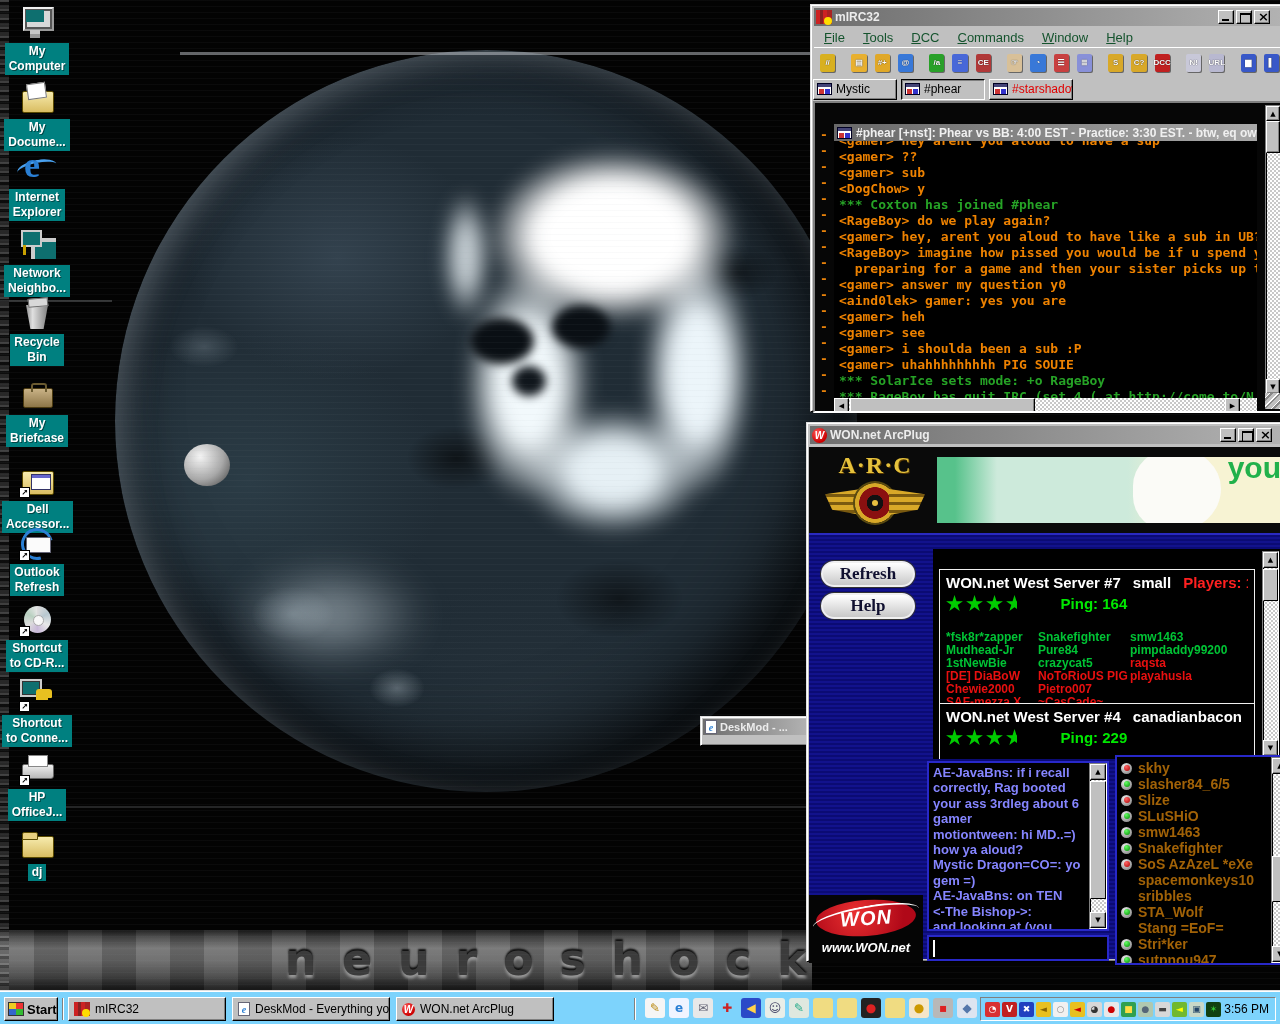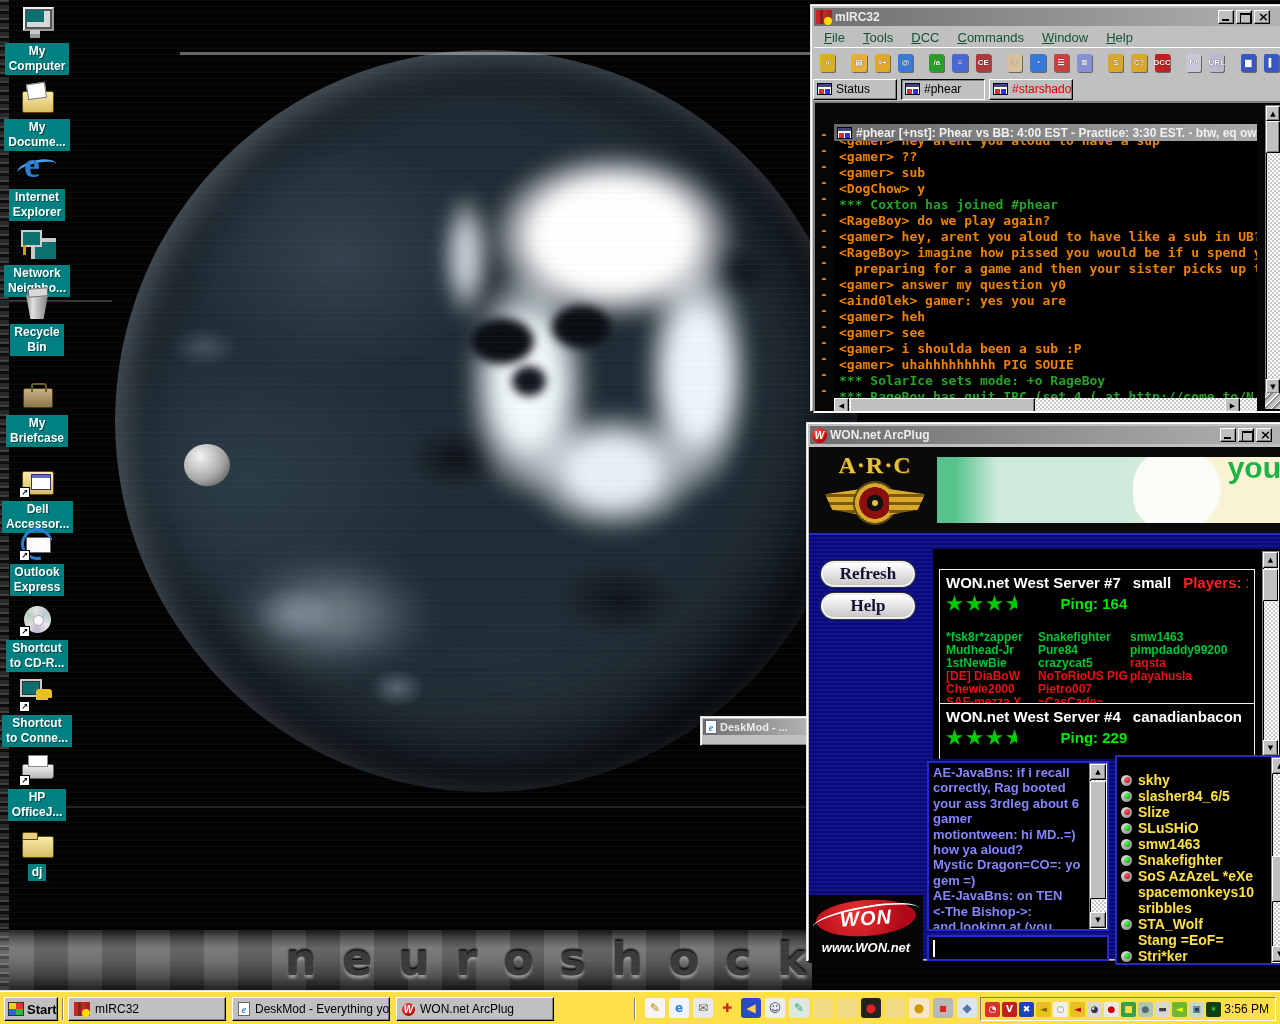--- a/index.html
+++ b/index.html
@@ -150,41 +150,41 @@
 #swvs .sbtn{position:absolute;left:0;width:15px;height:16px}
 #swvs .thumb{position:absolute;left:0;top:17px;width:15px;height:32px;background:#c0c0c0;border:1px solid;border-color:#fff #000 #000 #fff}
 #wchat{position:absolute;left:118px;top:226px;width:182px;height:170px;border:2px solid #2828c8;background:#000;overflow:hidden}
 #wchat .lines{position:absolute;left:4px;top:2px;right:22px;font:bold 13px/15.4px "Liberation Sans",sans-serif;color:#8585ff}
 #wcvs{position:absolute;right:0;top:0;width:18px;height:100%}
 #wcvs .sbtn{position:absolute;left:0;width:16px;height:16px}
 #wcvs .thumb{position:absolute;left:0;top:17px;width:16px;height:118px;background:#c0c0c0;border:1px solid;border-color:#fff #000 #000 #fff}
 #winput{position:absolute;left:118px;top:400px;width:182px;height:26px;border:2px solid #2828c8;background:#000}
 #winput::before{content:'';position:absolute;left:4px;top:3px;width:2px;height:17px;background:#fff}
 #wplayers{position:absolute;left:306px;top:220px;width:176px;height:210px;border:2px solid #2828c8;background:#000;overflow:hidden}
-#plist{position:absolute;left:4px;top:15px;font:bold 14px/16.1px "Liberation Sans",sans-serif;color:#fde047;white-space:nowrap}
+#plist{position:absolute;left:4px;top:3px;font:bold 14px/16.1px "Liberation Sans",sans-serif;color:#a16207;white-space:nowrap}
 .prow{display:flex;align-items:center;gap:6px;height:16px}
 .led{width:11px;height:11px;border-radius:50%;background:radial-gradient(circle at 35% 30%,#eee,#999 70%);position:relative;flex:none}
 .led::after{content:'';position:absolute;left:2.5px;top:2.5px;width:6px;height:6px;border-radius:50%}
 .led.red::after{background:radial-gradient(circle at 35% 30%,#f66,#a00)}
 .led.green::after{background:radial-gradient(circle at 35% 30%,#6f6,#080)}
 .led.none{visibility:hidden}
 #wpvs{position:absolute;right:0;top:0;width:18px;height:100%}
 #wpvs .sbtn{position:absolute;left:0;width:16px;height:16px}
 #wpvs .thumb{position:absolute;left:0;top:98px;width:16px;height:46px;background:#c0c0c0;border:1px solid;border-color:#fff #000 #000 #fff}
 #wonlogo{position:absolute;left:0px;top:360px;width:114px;height:68px;background:#050505;text-align:center}
 #wonlogo .ell{position:relative;margin:5px auto 0;width:100px;height:36px;border-radius:50%;background:radial-gradient(circle at 40% 35%,#e83030,#b00818 75%);transform:rotate(-4deg)}
 #wonlogo .ell span{font:bold italic 20px/36px "Liberation Sans",sans-serif;color:#fff;letter-spacing:1px}
 #wonlogo .ell::after{content:'';position:absolute;left:-4px;top:6px;width:108px;height:22px;border-radius:50%;border-top:2px solid #fff;transform:rotate(-6deg)}
 #wonlogo .url{margin-top:4px;font:bold italic 13px "Liberation Sans",sans-serif;color:#fff}
 
 #deskmod{left:700px;top:716px;width:110px;height:30px}
 #deskmod .tbar{height:16px;margin:2px;font:bold 11px "Liberation Sans",sans-serif}
 .iedoc{width:12px;height:14px;background:#fff;border:1px solid #667;color:#2a7fd4;font:bold italic 10px/13px "Liberation Serif",serif;text-align:center;flex:none}
 
-#taskbar{position:absolute;left:0;top:990px;width:1280px;height:34px;background:#fde047;border-top:1px solid #dfdfdf;box-shadow:inset 0 1px 0 #fff}
+#taskbar{position:absolute;left:0;top:990px;width:1280px;height:34px;background:#7dd3fc;border-top:1px solid #dfdfdf;box-shadow:inset 0 1px 0 #fff}
 #start{position:absolute;left:4px;top:6px;width:54px;height:24px;background:#c0c0c0;border:1px solid;border-color:#fff #000 #000 #fff;box-shadow:inset -1px -1px 0 #808080;display:flex;align-items:center;gap:3px;padding:0 3px;font:bold 13px "Liberation Sans",sans-serif}
 .flag{width:16px;height:14px;background:conic-gradient(from 0deg at 50% 50%,#e33 0 25%,#3b3 0 50%,#36c 0 75%,#ec2 0);border:1px solid #333;flex:none}
 .tdiv{position:absolute;top:7px;width:2px;height:22px;border-left:1px solid #808080;border-right:1px solid #fff}
 .task{position:absolute;top:6px;height:24px;background:#c0c0c0;border:1px solid;border-color:#fff #000 #000 #fff;box-shadow:inset -1px -1px 0 #808080;display:flex;align-items:center;gap:5px;padding:0 5px;font:12px "Liberation Sans",sans-serif;white-space:nowrap;overflow:hidden}
 .mircic{width:16px;height:14px;background:linear-gradient(90deg,#c22 0 4px,#822 4px 7px,#c22 7px 11px,#a22 11px);position:relative;flex:none}
 .mircic::after{content:'';position:absolute;right:0px;bottom:-1px;width:8px;height:8px;border-radius:50%;background:#fd0}
 #qlaunch{position:absolute;left:645px;top:7px;display:flex;gap:4px}
 .qi{width:20px;height:20px;border-radius:3px;display:flex;align-items:center;justify-content:center;font:bold 12px "DejaVu Sans",sans-serif}
 #tray{position:absolute;right:4px;top:6px;width:296px;height:24px;border:1px solid;border-color:#808080 #fff #fff #808080;display:flex;align-items:center;gap:2px;padding:0 4px}
 .ti{width:15px;height:15px;border-radius:2px;display:flex;align-items:center;justify-content:center;font:bold 9px "DejaVu Sans",sans-serif;flex:none}
@@ -213,32 +213,32 @@
   <div class="noise"></div>
   <div id="dicons">
       <div class="dicon" style="top: 6px;"><div class="dart i-computer"></div><div class="dlabel">My
 Computer</div></div>
       <div class="dicon" style="top: 82px;"><div class="dart i-docs"></div><div class="dlabel">My
 Docume...</div></div>
       <div class="dicon" style="top: 152px;"><div class="dart i-ie"></div><div class="dlabel">Internet
 Explorer</div></div>
       <div class="dicon" style="top: 228px;"><div class="dart i-net"></div><div class="dlabel">Network
 Neighbo...</div></div>
-      <div class="dicon" style="top: 287px;"><div class="dart i-recycle"></div><div class="dlabel">Recycle
+      <div class="dicon" style="top: 297px;"><div class="dart i-recycle"></div><div class="dlabel">Recycle
 Bin</div></div>
       <div class="dicon" style="top: 378px;"><div class="dart i-brief"></div><div class="dlabel">My
 Briefcase</div></div>
       <div class="dicon" style="top: 464px;"><div class="dart i-dell">
           <span class="sc"></span>
         </div><div class="dlabel">Dell
 Accessor...</div></div>
       <div class="dicon" style="top: 527px;"><div class="dart i-outlook">
           <span class="sc"></span>
         </div><div class="dlabel">Outlook
-Express</div></div>
+Refresh</div></div>
       <div class="dicon" style="top: 603px;"><div class="dart i-cd">
           <span class="sc"></span>
         </div><div class="dlabel">Shortcut
 to CD-R...</div></div>
       <div class="dicon" style="top: 678px;"><div class="dart i-conn">
           <span class="sc"></span>
         </div><div class="dlabel">Shortcut
 to Conne...</div></div>
       <div class="dicon" style="top: 752px;"><div class="dart i-printer">
           <span class="sc"></span>
@@ -331,21 +331,21 @@
       <span class="tbi" style="--c: #3858c8;">
         <span>▆</span>
       </span>
       <span class="tbi" style="--c: #3858c8;">
         <span>▌</span>
       </span>
     </div>
   <div class="swb" id="mircswb">
       <span class="swtab">
         <span class="wi"></span>
-        <span style="color: rgb(0, 0, 0);">Status</span>
+        <span style="color: rgb(0, 0, 0);">Mystic</span>
       </span>
       <span class="swtab on">
         <span class="wi"></span>
         <span style="color: rgb(0, 0, 0);">#phear</span>
       </span>
       <span class="swtab">
         <span class="wi"></span>
         <span style="color: rgb(224, 0, 0);">#starshadow</span>
       </span>
     </div>

